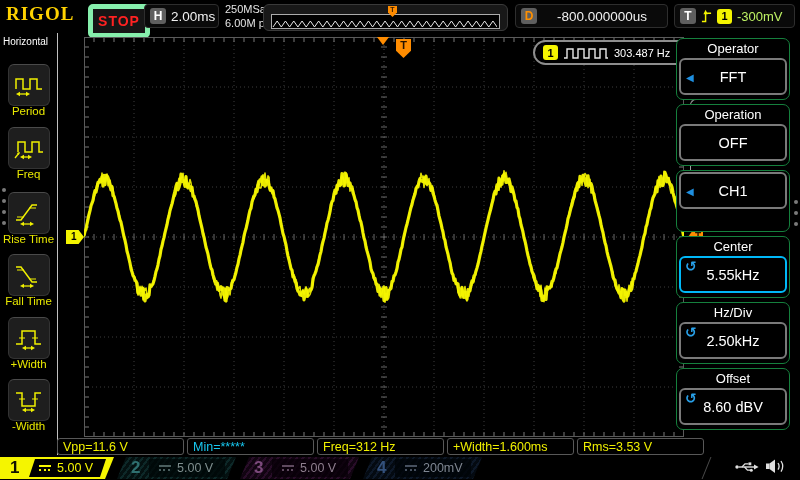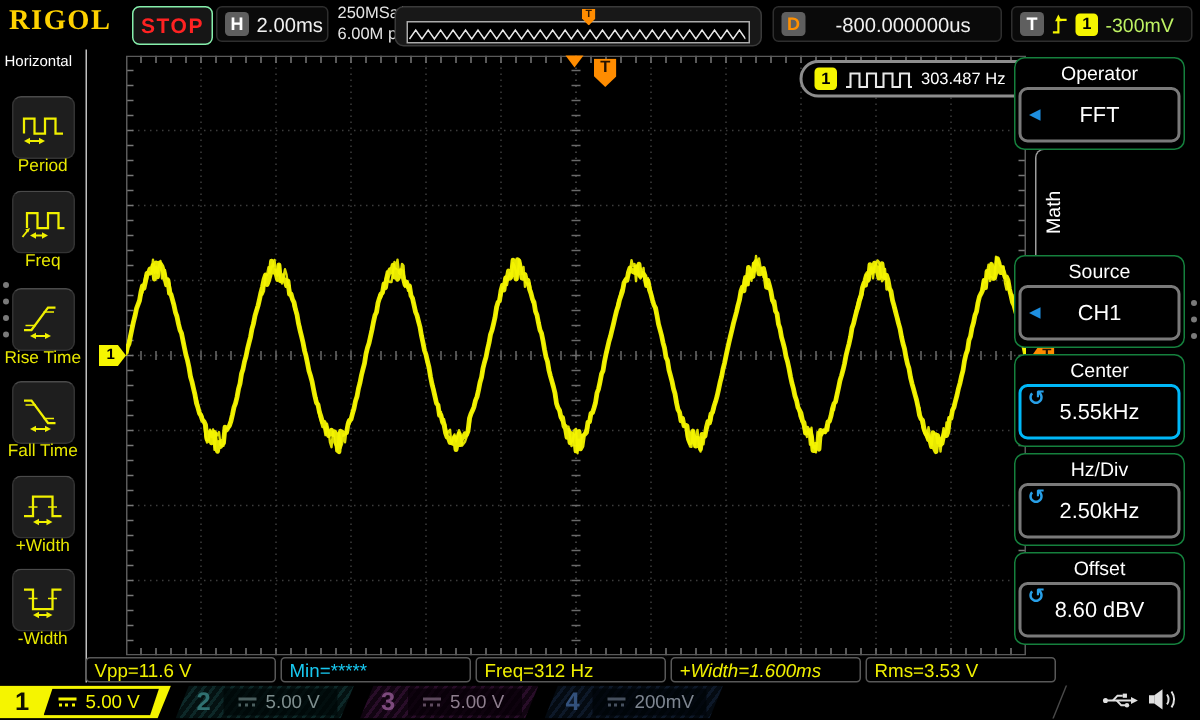--- a/index.html
+++ b/index.html
@@ -3,21 +3,21 @@
 <meta charset="utf-8">
 <style>
   html,body{margin:0;padding:0;background:#000;}
   #screen{position:relative;width:800px;height:480px;background:#000;overflow:hidden;
           font-family:"Liberation Sans",sans-serif;-webkit-font-smoothing:antialiased;}
   .abs{position:absolute;}
 
   
   #logo{left:6px;top:3px;font-family:"Liberation Serif",serif;font-weight:bold;
         font-size:19px;color:#ffd200;letter-spacing:1px;}
-  #stopbtn{left:88px;top:4px;width:52px;height:24px;background:#161616;border:1px solid #86efac;
+  #stopbtn{left:88px;top:4px;width:52px;height:24px;background:#161616;border:5px solid #86efac;
         border-radius:5px;color:#ff2222;font-weight:bold;font-size:14px;letter-spacing:1px;
         display:flex;align-items:center;justify-content:center;}
   .tb-box{height:24px;background:#0a0a0a;border:1px solid #2e2e2e;border-radius:4px;
         display:flex;align-items:center;gap:5px;padding:0 5px;box-sizing:border-box;}
   .tb-badge{width:16px;height:16px;border-radius:3px;background:#5f5f5f;color:#fff;
         font-size:12px;font-weight:bold;display:flex;align-items:center;justify-content:center;flex:0 0 auto;}
   .tb-val{color:#f0f0f0;font-size:13.5px;white-space:nowrap;}
   #hbox{left:144px;top:4px;width:75px;}
   #acq{left:225px;top:3px;font-size:11px;color:#e4e4e4;line-height:13.5px;}
   #preview{left:263px;top:4px;width:243px;height:25px;background:#181818;
@@ -587,22 +587,28 @@
   </div>
 
   <div class="mgroup" style="top:38px">
     <div class="mi-label">Operator</div>
     <div class="mi-value">
       <span class="mi-arrow">◀</span>
 
       <span>FFT</span>
     </div>
   </div>
+  <div class="mgroup" style="top:104px">
+    <div class="mi-label">Operation</div>
+    <div class="mi-value">
+
+      <span>OFF</span>
+    </div>
+  </div>
   <div class="mgroup" style="top:170px">
-    <div class="mi-label">Source</div>
     <div class="mi-value">
       <span class="mi-arrow">◀</span>
 
       <span>CH1</span>
     </div>
   </div>
   <div class="mgroup" style="top:236px">
     <div class="mi-label">Center</div>
     <div class="mi-value selected">
 
@@ -627,21 +633,21 @@
     </div>
   </div>
 
   <div class="page-dot" style="left:794px;top:200px"></div>
   <div class="page-dot" style="left:794px;top:211px"></div>
   <div class="page-dot" style="left:794px;top:222px"></div>
 
   <div class="meas-box" style="left: 57px; color: rgb(240, 240, 0);">Vpp=11.6 V</div>
   <div class="meas-box" style="left: 187px; color: rgb(24, 200, 240);">Min=*****</div>
   <div class="meas-box" style="left: 317px; color: rgb(240, 240, 0);">Freq=312 Hz</div>
-  <div class="meas-box" style="left: 447px; color: rgb(240, 240, 0); font-style: italic;">+Width=1.600ms</div>
+  <div class="meas-box" style="left: 447px; color: rgb(240, 240, 0);">+Width=1.600ms</div>
   <div class="meas-box" style="left: 577px; color: rgb(240, 240, 0);">Rms=3.53 V</div>
 
   <div class="ch-tab active" id="ch-tab-1">
     <div class="ch-num">1</div>
     <div class="ch-inner">
       <span class="dc-icon" id="ch1-dc">
           <i class="dc-solid"></i>
           <i class="dc-dash"></i>
         </span>
       <span class="ch-val">5.00 V</span>

